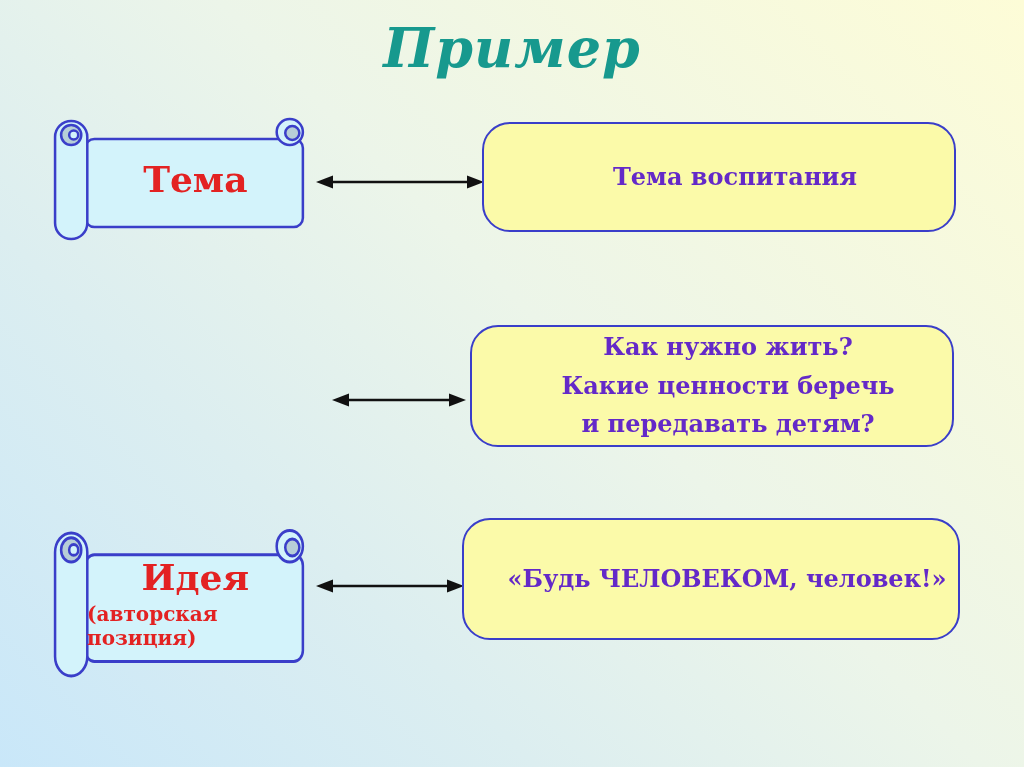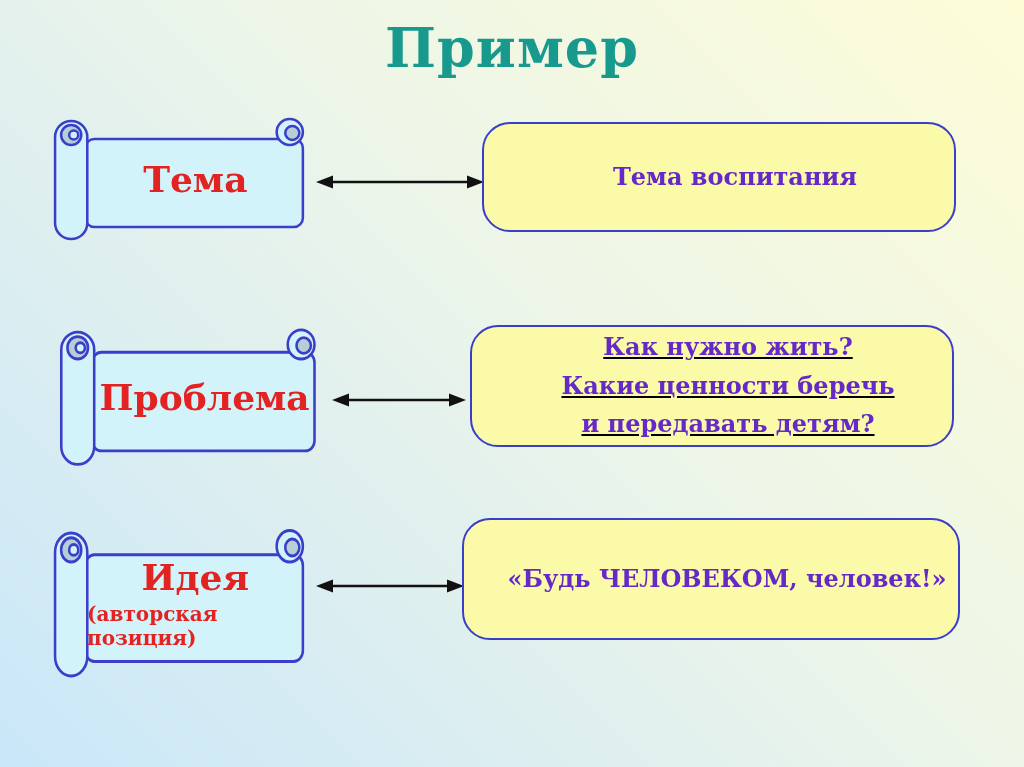--- a/index.html
+++ b/index.html
@@ -8,20 +8,21 @@
     font-family:"DejaVu Serif","Liberation Serif",serif;
   }
   .slide{
     position:relative;width:1024px;height:767px;
     background:linear-gradient(45deg,#c9e7f9 0%,#dceef0 30%,#ecf5e9 55%,#fdfcd7 100%);
   }
   .title{
     position:absolute;top:16px;left:0;width:100%;
     text-align:center;font-size:54px;font-weight:bold;color:#17998e;
     letter-spacing:1px;
+    font-style:italic;
   }
   .scroll{position:absolute;}
   .scroll svg{position:absolute;top:0;left:0;width:100%;height:100%;}
   .scroll-label-wrap{
     position:absolute;left:15%;right:6%;top:18%;bottom:16%;
     display:flex;flex-direction:column;align-items:center;justify-content:center;
     text-align:left;
   }
   .scroll-label{font-size:36px;font-weight:bold;color:#e32222;line-height:1.15;}
   .scroll-sublabel{font-size:20px;font-weight:bold;color:#e32222;margin-top:4px;}
@@ -66,45 +67,30 @@
       <polygon points="168,10 151,3.5 151,16.5" fill="#111"></polygon>
     </svg>
   </div>
 
   <div class="ybox" style="left:482px;top:122px;width:474px;height:110px;">
     <div class="ybox-text">
       <span>Тема воспитания</span>
     </div>
   </div>
 
-  <div class="scroll" style="left:52px;top:322px;width:280px;height:148px;">
-    <svg viewBox="0 0 272 132" preserveAspectRatio="none">
-      <g stroke="#3a3ec9" stroke-width="2.5" stroke-linejoin="round">
-        <rect x="39" y="27" width="216" height="88" rx="9" fill="#d3f3fb"></rect>
-        <path d="M 9,25 a 16,16 0 0 1 32,0 v 86 a 16,16 0 0 1 -32,0 z" fill="#d3f3fb"></path>
-        <circle cx="25" cy="23" r="10" fill="#b7ced7"></circle>
-        <circle cx="27.5" cy="23" r="4.5" fill="#d3f3fb"></circle>
-        <circle cx="242" cy="20" r="13" fill="#d3f3fb"></circle>
-        <circle cx="244.5" cy="21" r="7" fill="#b7ced7"></circle>
-      </g>
-    </svg>
-    <div class="scroll-label-wrap">
-      <div class="scroll-label">Проблема</div>
-    </div>
-  </div>
 
   <div class="arrow" style="left:332px;top:390px;width:134px;">
     <svg viewBox="0 0 134 20" preserveAspectRatio="none">
       <line x1="14" y1="10" x2="120" y2="10" stroke="#111" stroke-width="2.6"></line>
       <polygon points="0,10 17,3.5 17,16.5" fill="#111"></polygon>
       <polygon points="134,10 117,3.5 117,16.5" fill="#111"></polygon>
     </svg>
   </div>
 
-  <div class="ybox" style="left:470px;top:325px;width:484px;height:122px;text-decoration:underline;">
+  <div class="ybox" style="left:470px;top:325px;width:484px;height:122px;">
     <div class="ybox-text">
       <span>Как нужно жить?</span>
       <span>Какие ценности беречь</span>
       <span>и передавать детям?</span>
     </div>
   </div>
 
   <div class="scroll" style="left:46px;top:522px;width:274px;height:160px;">
     <svg viewBox="0 0 272 132" preserveAspectRatio="none">
       <g stroke="#3a3ec9" stroke-width="2.5" stroke-linejoin="round">

